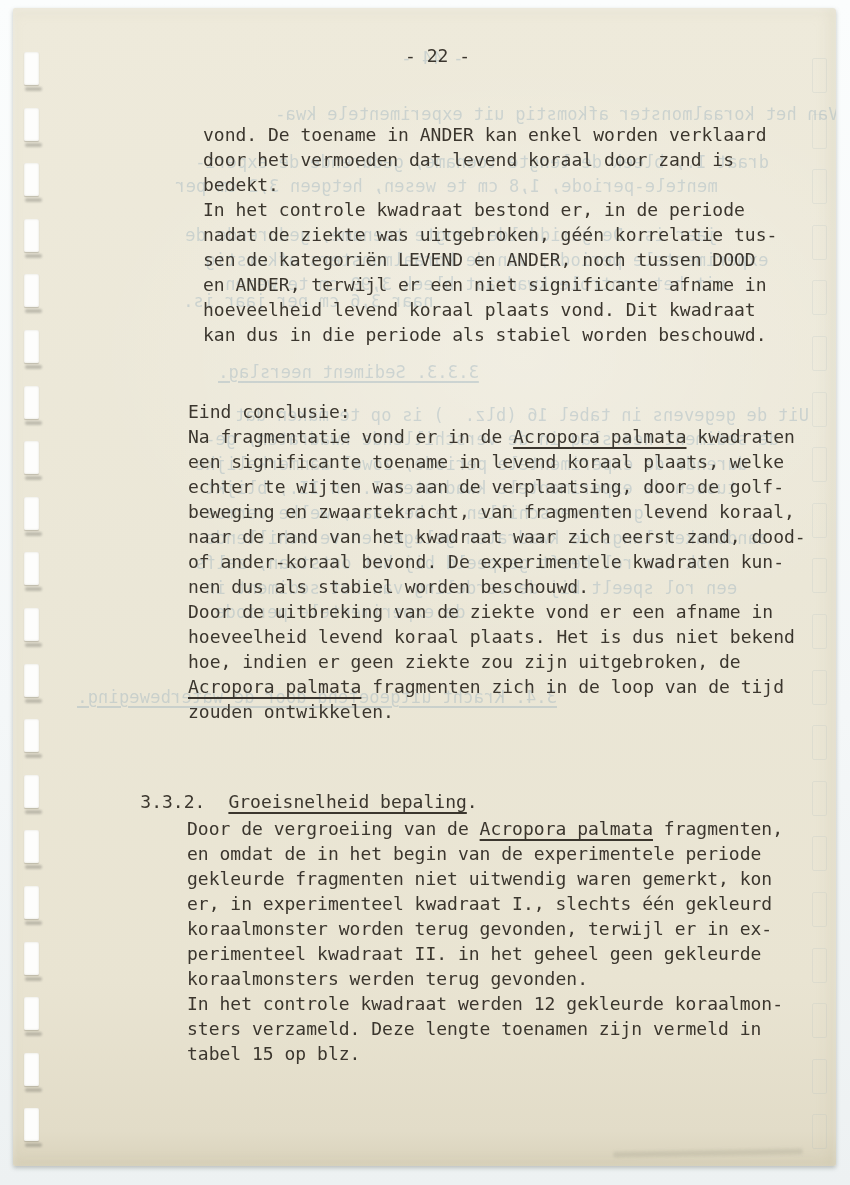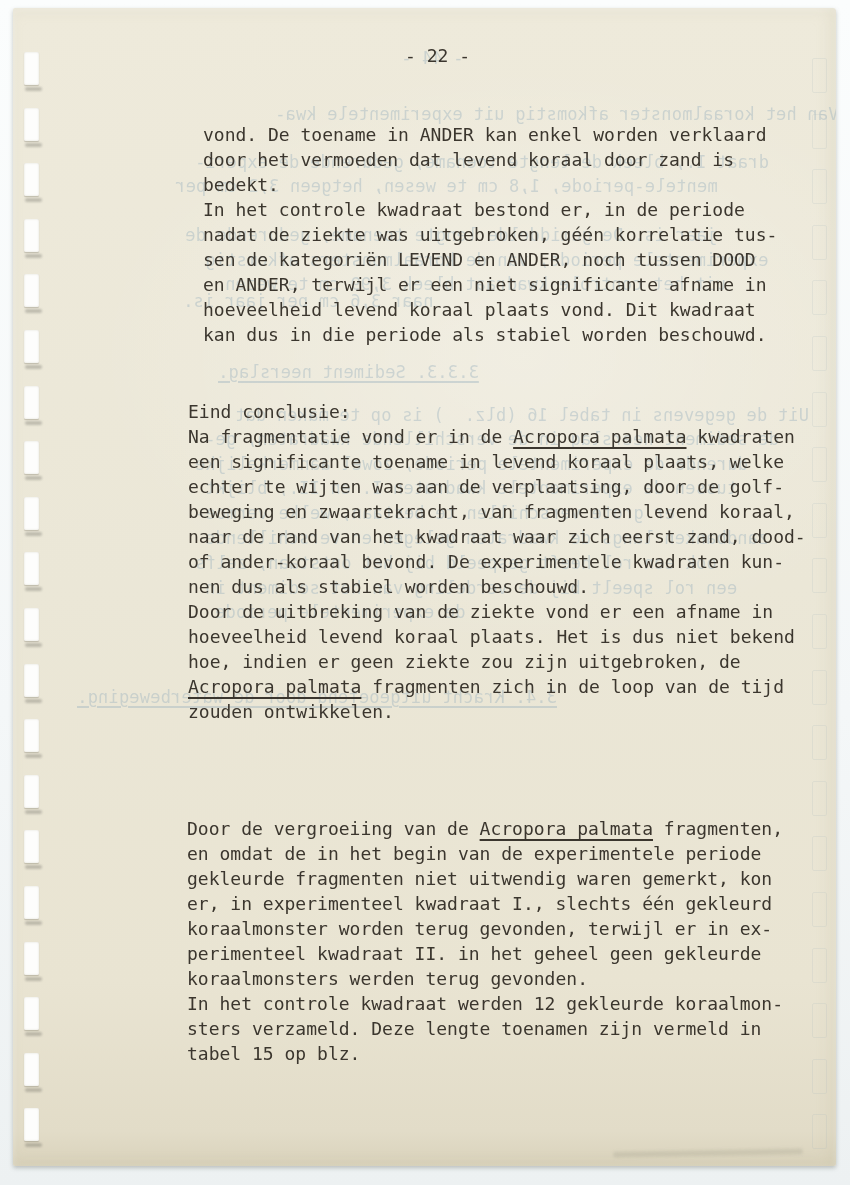--- a/index.html
+++ b/index.html
@@ -124,17 +124,20 @@
       <div class="hole" style="top: 989.2px;"></div>
       <div class="hole" style="top: 1044.8px;"></div>
       <div class="hole" style="top: 1100.4px;"></div>
     </div>
 
   <div class="ink page-number">- 22 -</div>
 
   <div class="ink block b1"><div class="tl"><span>vond. De toename in ANDER kan enkel worden verklaard</span></div><div class="tl"><span>door het vermoeden dat levend koraal door zand is</span></div><div class="tl"><span>bedekt.</span></div><div class="tl"><span>In het controle kwadraat bestond er, in de periode</span></div><div class="tl"><span>nadat de ziekte was uitgebroken, géén korrelatie tus-</span></div><div class="tl"><span>sen de kategoriën LEVEND en ANDER, noch tussen DOOD</span></div><div class="tl"><span>en ANDER, terwijl er een niet significante afname in</span></div><div class="tl"><span>hoeveelheid levend koraal plaats vond. Dit kwadraat</span></div><div class="tl"><span>kan dus in die periode als stabiel worden beschouwd.</span></div></div>
   <div class="ink block b2"><div class="tl"><span>Eind conclusie:</span></div><div class="tl"><span>Na fragmentatie vond er in de </span><span class="u">Acropora palmata</span><span> kwadraten</span></div><div class="tl"><span>een significante toename in levend koraal plaats, welke</span></div><div class="tl"><span>echter te wijten was aan de verplaatsing, door de golf-</span></div><div class="tl"><span>beweging en zwaartekracht, van fragmenten levend koraal,</span></div><div class="tl"><span>naar de rand van het kwadraat waar zich eerst zand, dood-</span></div><div class="tl"><span>of ander-koraal bevond. De experimentele kwadraten kun-</span></div><div class="tl"><span>nen dus als stabiel worden beschouwd.</span></div><div class="tl"><span>Door de uitbreking van de ziekte vond er een afname in</span></div><div class="tl"><span>hoeveelheid levend koraal plaats. Het is dus niet bekend</span></div><div class="tl"><span>hoe, indien er geen ziekte zou zijn uitgebroken, de</span></div><div class="tl"><span class="u">Acropora palmata</span><span> fragmenten zich in de loop van de tijd</span></div><div class="tl"><span>zouden ontwikkelen.</span></div></div>
 
+  <div class="ink heading">
+    <span class="hnum">3.3.2.</span><span class="htitle">Groeisnelheid bepaling</span><span>.</span>
+  </div>
 
   <div class="ink block b3"><div class="tl"><span>Door de vergroeiing van de </span><span class="u">Acropora palmata</span><span> fragmenten,</span></div><div class="tl"><span>en omdat de in het begin van de experimentele periode</span></div><div class="tl"><span>gekleurde fragmenten niet uitwendig waren gemerkt, kon</span></div><div class="tl"><span>er, in experimenteel kwadraat I., slechts één gekleurd</span></div><div class="tl"><span>koraalmonster worden terug gevonden, terwijl er in ex-</span></div><div class="tl"><span>perimenteel kwadraat II. in het geheel geen gekleurde</span></div><div class="tl"><span>koraalmonsters werden terug gevonden.</span></div><div class="tl"><span>In het controle kwadraat werden 12 gekleurde koraalmon-</span></div><div class="tl"><span>sters verzameld. Deze lengte toenamen zijn vermeld in</span></div><div class="tl"><span>tabel 15 op blz.</span></div></div>
 
   <div class="smudge"></div>
 </div>
 
 </body></html>

